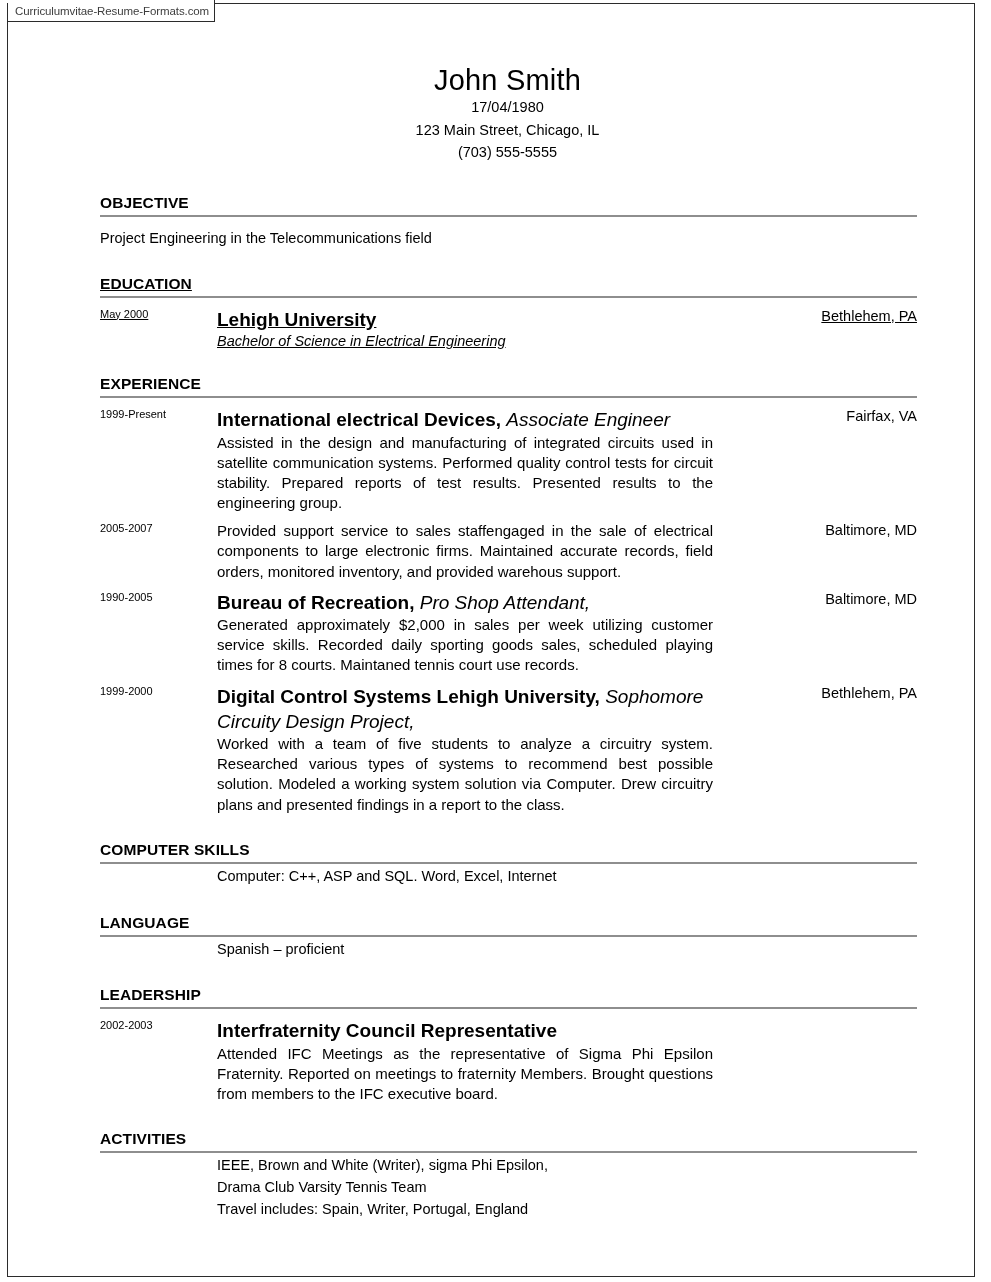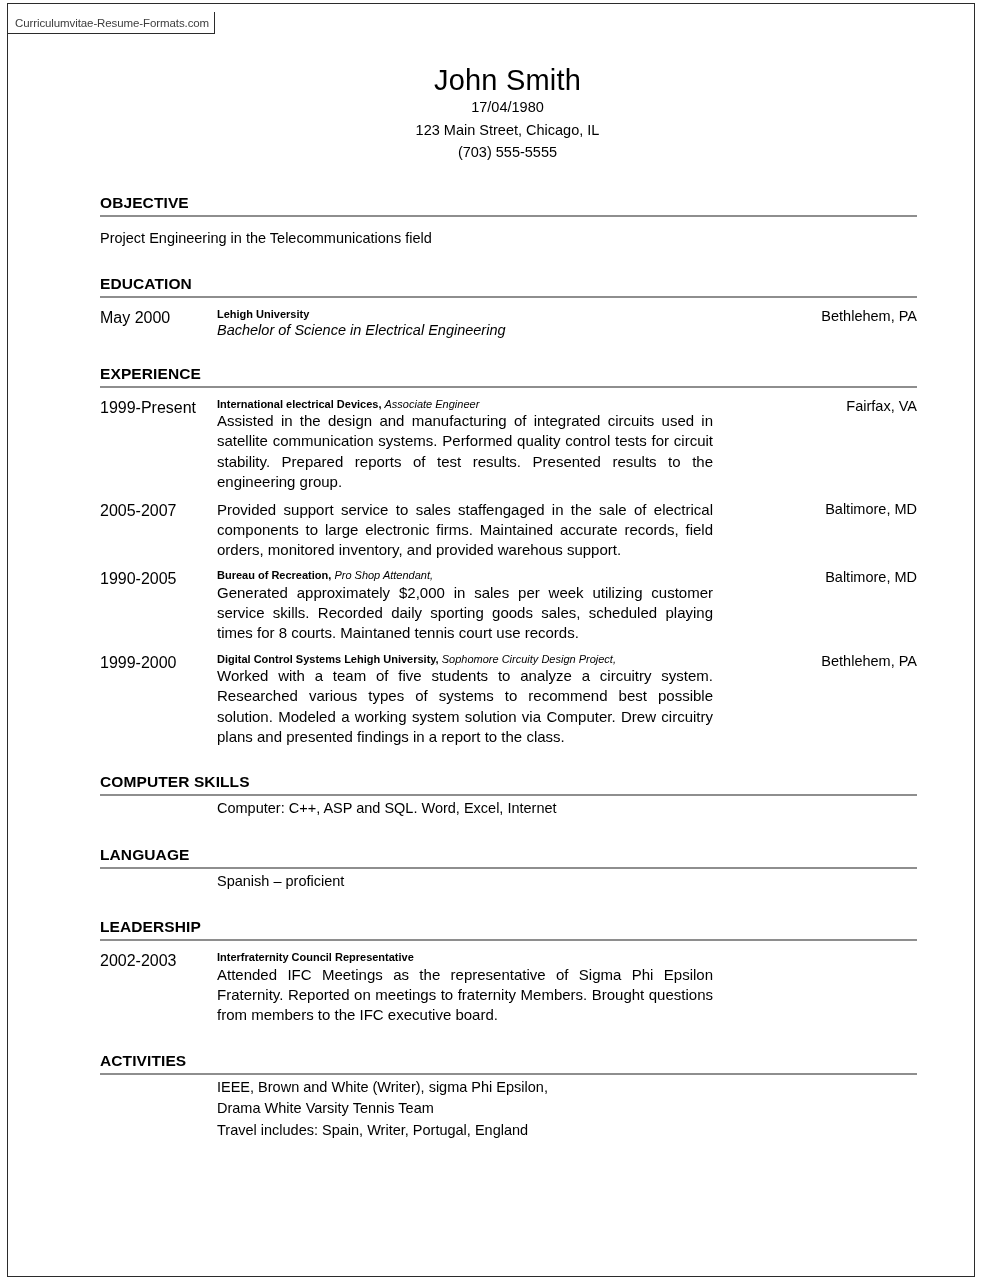--- a/index.html
+++ b/index.html
@@ -28,21 +28,21 @@
     width: 968px;
     height: 1274px;
     border: 1px solid #2b2b2b;
     box-sizing: border-box;
     pointer-events: none;
   }
   
   .watermark-bar {
     position: absolute;
     left: 8px;
-    top: 12px;
+    top: 0;
     width: 207px;
     height: 22px;
     border-bottom: 1px solid #2b2b2b;
     border-right: 1px solid #2b2b2b;
     box-sizing: border-box;
     background: #ffffff;
     display: flex;
     align-items: center;
     padding-left: 7px;
   }
@@ -91,21 +91,21 @@
     margin: 0;
     padding-bottom: 3px;
   }
   .section-rule {
     height: 0;
     border-top: 2px solid #8e8e8e;
     margin-bottom: 2px;
   }
 
   .sec-objective  { margin-top: 31px; }
-  .sec-education  { margin-top: 25px; }
+  .sec-education  { margin-top: 25px; text-decoration: underline; }
   .sec-experience { margin-top: 24px; }
   .sec-skills     { margin-top: 26px; }
   .sec-language   { margin-top: 26px; }
   .sec-leadership { margin-top: 26px; }
   .sec-activities { margin-top: 26px; }
 
   
   .plain-line {
     font-size: 14.5px;
     line-height: 1.5;
@@ -121,37 +121,37 @@
 
   
   .entry {
     display: flex;
     align-items: flex-start;
     margin-top: 9px;
   }
   .entry + .entry { margin-top: 8px; }
   .entry-date {
     flex: 0 0 117px;
-    font-size: 16px;
+    font-size: 11px;
     line-height: 1.33;
     white-space: nowrap;
   }
   .entry-body {
     flex: 1 1 auto;
     min-width: 0;
   }
   .entry-location {
     flex: 0 0 130px;
     text-align: right;
     font-size: 14.5px;
     line-height: 1.33;
     white-space: nowrap;
   }
   .entry-title {
-    font-size: 11px;
+    font-size: 19px;
     line-height: 1.33;
     margin: 0;
     max-width: 496px;
   }
   .org { font-weight: bold; }
   .role { font-style: italic; }
   .entry-sub {
     font-size: 14.5px;
     font-style: italic;
     line-height: 1.33;
@@ -275,19 +275,19 @@
         </div>
         <div class="entry-location"></div>
       </div>
     </div>
 
     <div class="section sec-activities">
       <div class="section-heading">ACTIVITIES</div>
       <div class="section-rule"></div>
       <div class="indented-block">
         <div>IEEE, Brown and White (Writer), sigma Phi Epsilon,</div>
-        <div>Drama White Varsity Tennis Team</div>
+        <div>Drama Club Varsity Tennis Team</div>
         <div>Travel includes: Spain, Writer, Portugal, England</div>
       </div>
     </div>
 
   </div>
 </div>
 
 </body></html>

